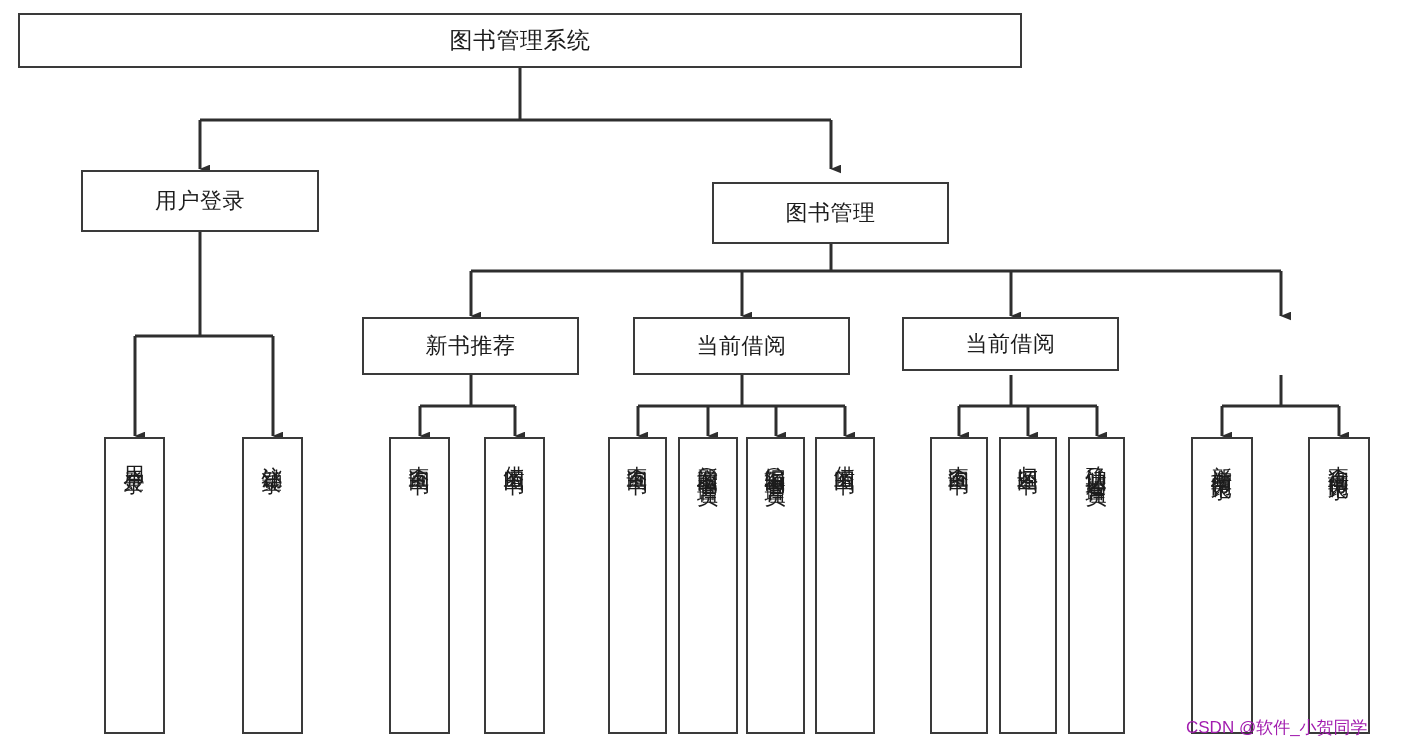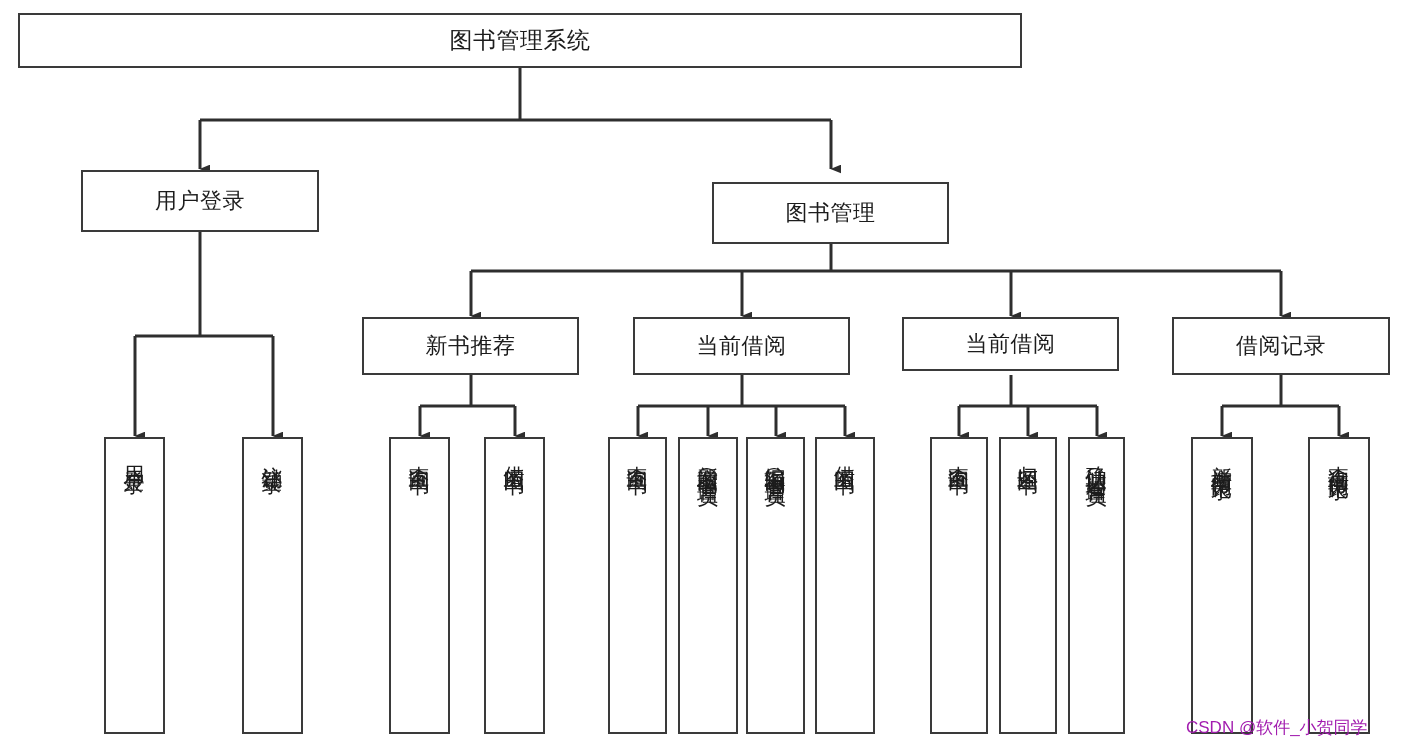--- a/index.html
+++ b/index.html
@@ -137,23 +137,20 @@
 
   <div class="node horiz" style="left: 362px; top: 317px; width: 217px; height: 58px;">
     <span class="node-label">新书推荐</span>
   </div>
   <div class="node horiz" style="left: 633px; top: 317px; width: 217px; height: 58px;">
     <span class="node-label">当前借阅</span>
   </div>
   <div class="node horiz" style="left: 902px; top: 317px; width: 217px; height: 54px;">
     <span class="node-label">当前借阅</span>
   </div>
-  <div class="node horiz" style="left: 1172px; top: 317px; width: 218px; height: 58px;">
-    <span class="node-label">借阅记录</span>
-  </div>
 
   <div id="leaf-host">
       <div class="node vert" style="left: 104px; top: 437px; width: 61px; height: 297px;">
         <span class="node-label">用户登录</span>
       </div>
       <div class="node vert" style="left: 242px; top: 437px; width: 61px; height: 297px;">
         <span class="node-label">注销登录</span>
       </div>
       <div class="node vert" style="left: 389px; top: 437px; width: 61px; height: 297px;">
         <span class="node-label">查询图书</span>

